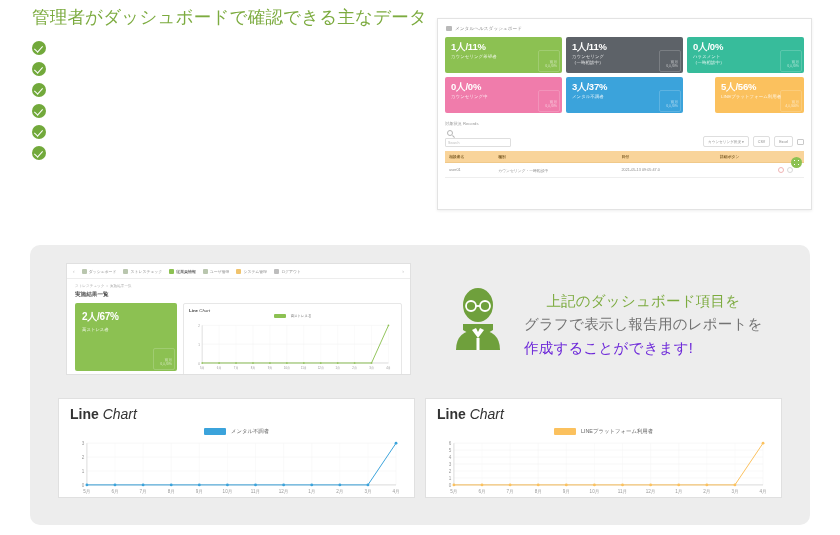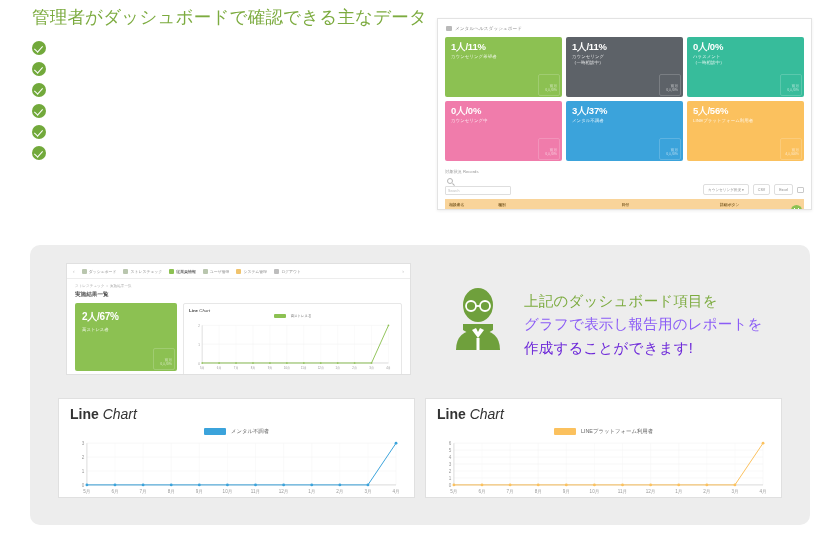--- a/index.html
+++ b/index.html
@@ -52,21 +52,21 @@
     width: 6px; height: 5px; background: #b9b9b9; border-radius: 1px; flex: none;
   }
   .dash-title-txt {
     font-size: 4.6px; color: #8b8b8b; letter-spacing: .1px;
   }
   .card-grid {
     display: grid; grid-template-columns: repeat(3, 1fr);
     gap: 4px; padding: 3px 7px 4px 7px;
   }
   .stat-card {
-    position: relative; height: 60px; border-radius: 2px;
+    position: relative; height: 36px; border-radius: 2px;
     padding: 5px 6px; overflow: hidden;
   }
   .stat-big {
     font-size: 9.5px; font-weight: bold; color: #ffffff;
     letter-spacing: -.2px; line-height: 1.1;
   }
   .stat-sub {
     font-size: 4.4px; color: rgba(255,255,255,.85);
     margin-top: 2px; line-height: 1.35; letter-spacing: .1px;
   }
@@ -312,21 +312,21 @@
           <div class="stat-ghost"></div>
           <div class="stat-big">3人/37%</div>
           <div class="stat-sub">
             <div>メンタル不調者</div>
           </div>
           <div class="stat-corner">
             <div>前月</div>
             <div>0人/0%</div>
           </div>
         </div>
-        <div class="stat-card" style="background: rgb(251, 193, 94);">
+        <div class="stat-card" style="background: rgb(251, 193, 94); margin-left: 28px;">
           <div class="stat-ghost"></div>
           <div class="stat-big">5人/56%</div>
           <div class="stat-sub">
             <div>LINEプラットフォーム利用者</div>
           </div>
           <div class="stat-corner">
             <div>前月</div>
             <div>4人/44%</div>
           </div>
         </div>
@@ -486,22 +486,22 @@
       <ellipse cx="26" cy="17" rx="15" ry="17" fill="#6fa03c"></ellipse>
       <path d="M11 36 L41 36 L41 42 Q26 52 11 42 Z" fill="#6fa03c"></path>
       <path d="M4 62 Q4 42 26 42 Q48 42 48 62 Z" fill="#6fa03c"></path>
       <path d="M20 42 L26 50 L32 42 L28 40 L26 44 L24 40 Z" fill="#ffffff"></path>
       <rect x="24.5" y="50" width="3" height="12" fill="#ffffff"></rect>
       <circle cx="19" cy="18" r="5" fill="none" stroke="#ffffff" stroke-width="1.8"></circle>
       <circle cx="33" cy="18" r="5" fill="none" stroke="#ffffff" stroke-width="1.8"></circle>
       <line x1="24" y1="18" x2="28" y2="18" stroke="#ffffff" stroke-width="1.8"></line>
     </svg>
     <div class="msg-lines" id="msg-lines">
-        <div class="msg-line" style="color: rgb(124, 171, 63);">上記のダッシュボード項目を</div>
-        <div class="msg-line" style="color: #8b5cf6;">グラフで表示し報告用のレポートを</div>
+        <div class="msg-line" style="color: rgb(124, 171, 63); text-align: center;">上記のダッシュボード項目を</div>
+        <div class="msg-line" style="color: #737373;">グラフで表示し報告用のレポートを</div>
         <div class="msg-line" style="color: #6d28d9;">作成することができます!</div>
       </div>
   </div>
 
   <div class="shot lc-shot lc-left">
     <div class="lc-head">
       <span>Line</span> <em>Chart</em>
     </div>
     <div class="lc-plotwrap">
       <div class="lc-legend">

